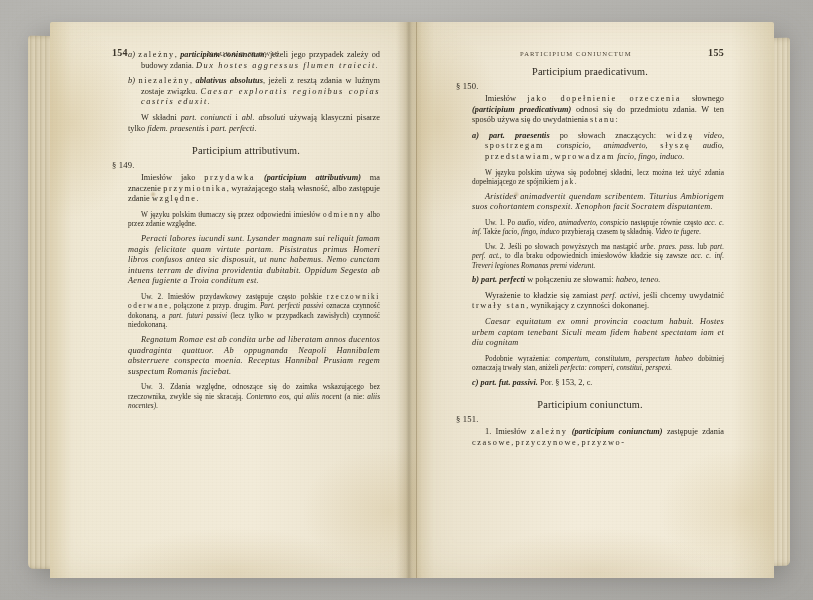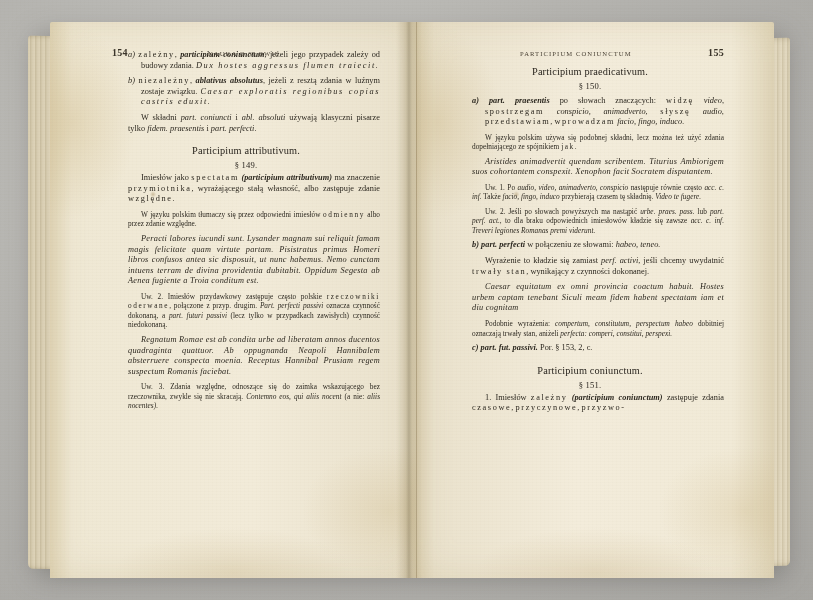--- a/index.html
+++ b/index.html
@@ -180,21 +180,20 @@
 
   .sec-title {
     text-align: center;
     font-size: 10.3px;
     font-weight: normal;
     letter-spacing: 0.15px;
     margin: 11px 0 4px 0;
     color: #231f19;
   }
   .sec-num {
-    text-align: center;
     font-size: 8.6px;
     margin: 0 0 3px 0;
     letter-spacing: 0.2px;
   }
 
   p {
     margin: 0 0 4px 16px;
     font-size: 8.3px;
     line-height: 10.6px;
     text-align: justify;
@@ -249,41 +248,42 @@
       <div id="left-body-1">
           <p class="hang"><i>a)</i> <span class="sp">zależny</span>, <span class="bi">participium coniunctum</span>, jeżeli jego przypadek zależy od budowy zdania. <i class="sp">Dux hostes aggressus flumen traiecit.</i></p>
           <p class="hang gap2"><i>b)</i> <span class="sp">niezależny</span>, <span class="bi">ablativus absolutus</span>, jeżeli z resztą zdania w luźnym zostaje związku. <i class="sp">Caesar exploratis regionibus copias castris eduxit.</i></p>
           <p class="ind gap2">W składni <i>part. coniuncti</i> i <i>abl. absoluti</i> używają klasyczni pisarze tylko <i>fidem. praesentis</i> i <i>part. perfecti</i>.</p>
         </div>
 
       <div class="sec-title">Participium attributivum.</div>
       <div class="sec-num">§ 149.</div>
 
       <div id="left-body-2">
-          <p class="ind">Imiesłów jako <span class="sp">spectatam</span> <span class="bi">(participium attributivum)</span> ma znaczenie <span class="sp">przymiotnika</span>, wyrażającego stałą własność, albo zastępuje zdanie <span class="sp">względne</span>.</p>
+          <p class="ind">Imiesłów jako <span class="sp">przydawka</span> <span class="bi">(participium attributivum)</span> ma znaczenie <span class="sp">przymiotnika</span>, wyrażającego stałą własność, albo zastępuje zdanie <span class="sp">względne</span>.</p>
           <p class="note gap2">W języku polskim tłumaczy się przez odpowiedni imiesłów <span class="sp">odmienny</span> albo przez zdanie względne.</p>
           <p class="lat gap2">Peracti labores iucundi sunt. Lysander magnam sui reliquit famam magis felicitate quam virtute partam. Pisistratus primus Homeri libros confusos antea sic disposuit, ut nunc habemus. Nemo cunctam intuens terram de divina providentia dubitabit. Oppidum Segesta ab Aenea fugiente a Troia conditum est.</p>
           <p class="note gap2">Uw. 2. Imiesłów przydawkowy zastępuje często polskie <span class="sp">rzeczowniki oderwane</span>, połączone z przyp. drugim. <i>Part. perfecti passivi</i> oznacza czynność dokonaną, a <i>part. futuri passivi</i> (lecz tylko w przypadkach zawisłych) czynność niedokonaną.</p>
           <p class="lat gap2">Regnatum Romae est ab condita urbe ad liberatam annos ducentos quadraginta quattuor. Ab oppugnanda Neapoli Hannibalem absterruere conspecta moenia. Receptus Hannibal Prusiam regem suspectum Romanis faciebat.</p>
           <p class="note gap2">Uw. 3. Zdania względne, odnoszące się do zaimka wskazującego bez rzeczownika, zwykle się nie skracają. <i>Contemno eos, qui aliis nocent</i> (a nie: <i>aliis nocentes).</i></p>
         </div>
 
     </div>
   </div>
 
   <div class="page" id="page-right">
     <div class="text-col">
 
       <div class="runhead">PARTICIPIUM CONIUNCTUM</div>
       <div class="folio">155</div>
 
       <div class="sec-title" style="margin-top:16px">Participium praedicativum.</div>
       <div class="sec-num">§ 150.</div>
 
       <div id="right-body-1">
+          <p class="ind">Imiesłów <span class="sp">jako dopełnienie orzeczenia</span> słownego <span class="bi">(participium praedicativum)</span> odnosi się do przedmiotu zdania. W ten sposób używa się do uwydatnienia <span class="sp">stanu</span>:</p>
           <p class="hang gap2"><span class="bi">a) part. praesentis</span> po słowach znaczących: <span class="sp">widzę</span> <i>video</i>, <span class="sp">spostrzegam</span> <i>conspicio, animadverto</i>, <span class="sp">słyszę</span> <i>audio</i>, <span class="sp">przedstawiam</span>, <span class="sp">wprowadzam</span> <i>facio, fingo, induco.</i></p>
           <p class="note gap2">W języku polskim używa się podobnej składni, lecz można też użyć zdania dopełniającego ze spójnikiem <span class="sp">jak</span>.</p>
           <p class="lat gap2">Aristides animadvertit quendam scribentem. Titurius Ambiorigem suos cohortantem conspexit. Xenophon facit Socratem disputantem.</p>
           <p class="note gap2">Uw. 1. Po <i>audio, video, animadverto, conspicio</i> następuje równie często <i>acc. c. inf.</i> Także <i>facio, fingo, induco</i> przybierają czasem tę składnię. <i>Video te fugere.</i></p>
           <p class="note gap2">Uw. 2. Jeśli po słowach powyższych ma nastąpić <i>urbe. praes. pass.</i> lub <i>part. perf. act.</i>, to dla braku odpowiednich imiesłowów kładzie się zawsze <i>acc. c. inf. Treveri legiones Romanas premi viderunt.</i></p>
           <p class="hang gap2"><span class="bi">b) part. perfecti</span> w połączeniu ze słowami: <i>habeo, teneo.</i></p>
           <p class="ind gap2">Wyrażenie to kładzie się zamiast <i>perf. activi</i>, jeśli chcemy uwydatnić <span class="sp">trwały stan</span>, wynikający z czynności dokonanej.</p>
           <p class="lat gap2">Caesar equitatum ex omni provincia coactum habuit. Hostes urbem captam tenebant Siculi meam fidem habent spectatam iam et diu cognitam</p>
           <p class="note gap2">Podobnie wyrażenia: <i>compertum, constitutum, perspectum habeo</i> dobitniej oznaczają trwały stan, aniżeli <i>perfecta: comperi, constitui, perspexi.</i></p>
           <p class="hang gap2"><span class="bi">c) part. fut. passivi.</span> Por. § 153, 2, c.</p>

